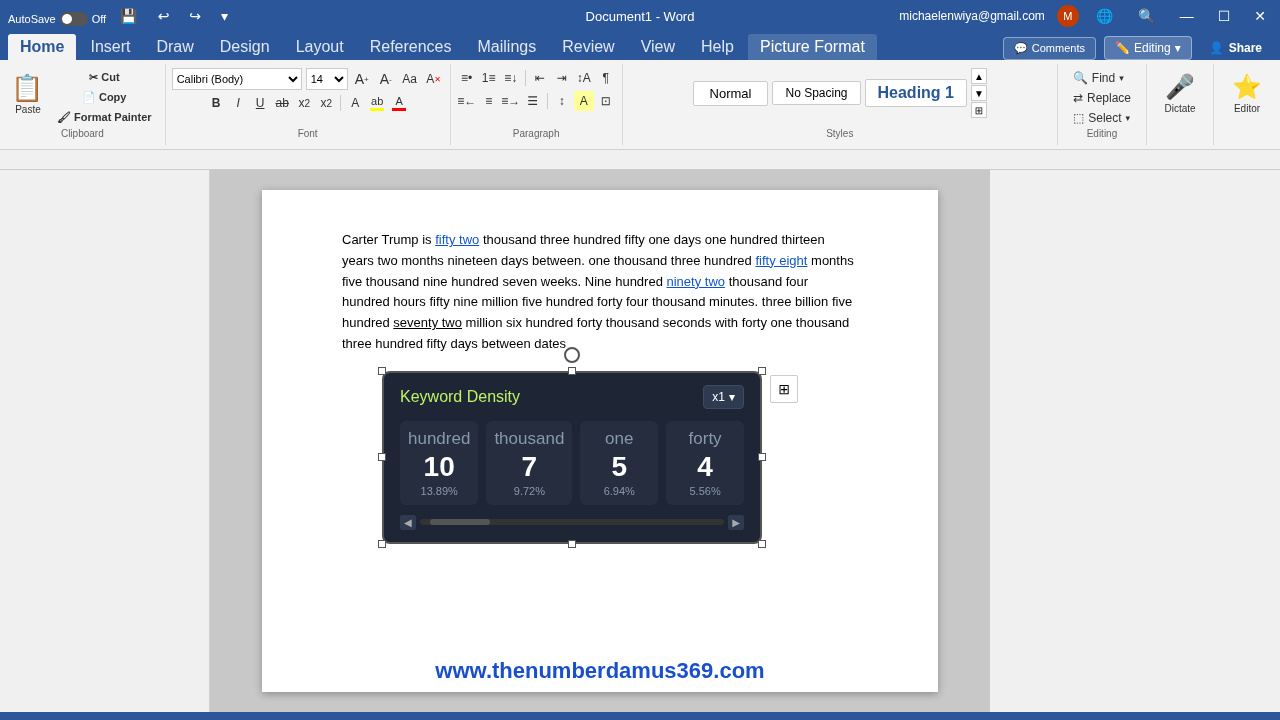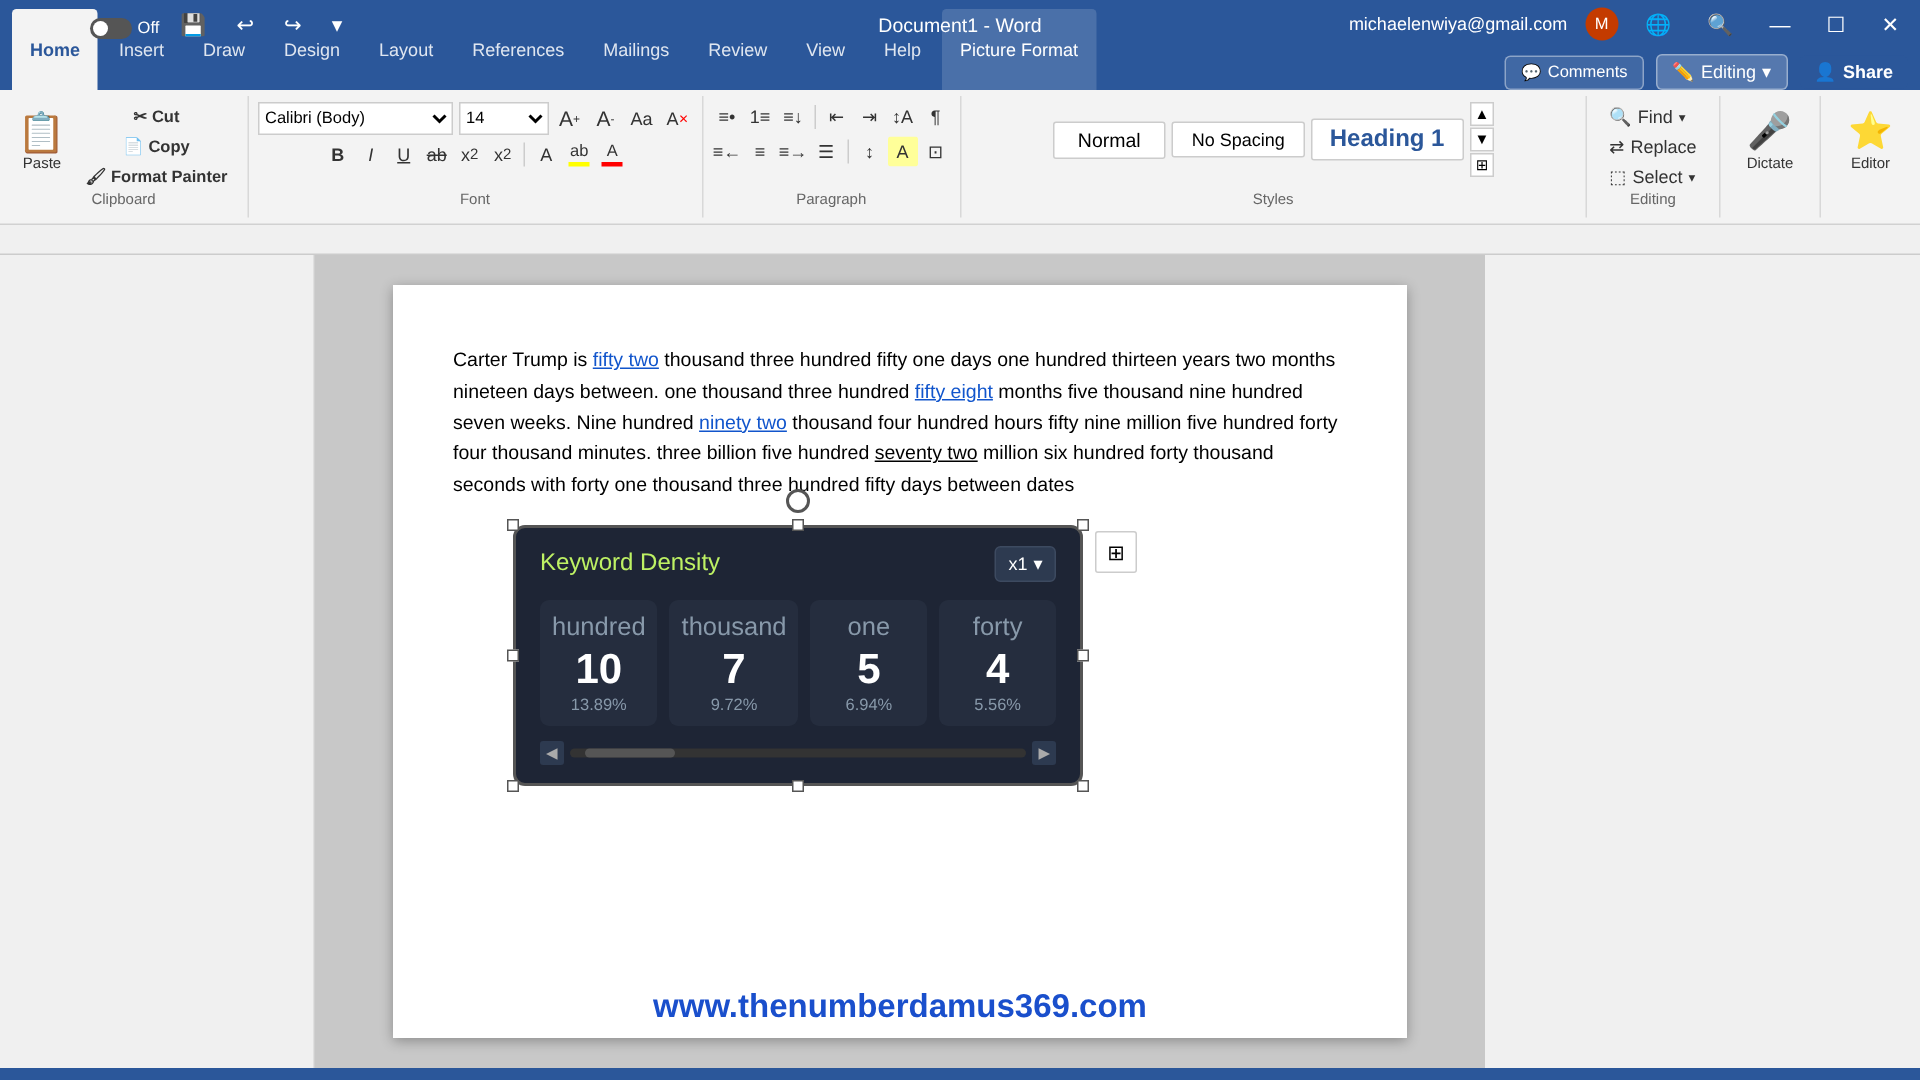--- a/index.html
+++ b/index.html
@@ -27,22 +27,22 @@
     
     .ribbon-tabs {
       height: 28px;
       background: #2b579a;
       display: flex;
       align-items: flex-end;
       padding: 0 8px;
       gap: 2px;
     }
     .ribbon-tab {
-      padding: 20px 12px;
-      font-size: 12px;
+      padding: 4px 12px;
+      font-size: 16px;
       color: rgba(255,255,255,0.85);
       cursor: pointer;
       border-radius: 3px 3px 0 0;
       background: none;
       border: none;
     }
     .ribbon-tab.active {
       background: #f3f3f3;
       color: #2b579a;
       font-weight: 600;
@@ -65,21 +65,21 @@
       padding: 0 8px;
       border-right: 1px solid #d8d8d8;
       min-width: fit-content;
     }
     .ribbon-group-label { font-size: 10px; color: #666; margin-top: auto; padding-bottom: 2px; }
     .clipboard-top { display: flex; gap: 4px; align-items: flex-start; }
     .paste-btn { width: 40px; height: 52px; background: none; border: 1px solid transparent; cursor: pointer; display: flex; flex-direction: column; align-items: center; justify-content: center; font-size: 10px; color: #333; border-radius: 3px; }
     .small-btns { display: flex; flex-direction: column; gap: 1px; }
     .small-btn { padding: 2px 4px; font-size: 11px; background: none; border: 1px solid transparent; cursor: pointer; color: #333; border-radius: 2px; white-space: nowrap; font-weight: bold; }
     .font-select { width: 130px; height: 22px; font-size: 11px; border: 1px solid #ccc; background: white; }
-    .font-size-select { width: 60px; height: 22px; font-size: 11px; border: 1px solid #ccc; background: white; }
+    .font-size-select { width: 42px; height: 22px; font-size: 11px; border: 1px solid #ccc; background: white; }
     .icon-btn { width: 20px; height: 20px; background: none; border: 1px solid transparent; cursor: pointer; font-size: 12px; display: flex; align-items: center; justify-content: center; border-radius: 2px; color: #333; }
     .bold { font-weight: bold; }
     .italic { font-style: italic; }
     .underline { text-decoration: underline; }
     .separator-v { width: 1px; height: 16px; background: #ccc; margin: 0 2px; }
     .color-bar { width: 14px; height: 3px; background: #ffff00; margin-top: 1px; }
     .font-color-bar { width: 14px; height: 3px; background: red; margin-top: 1px; }
     .scroll-arrow { background: none; border: 1px solid #ccc; cursor: pointer; font-size: 10px; width: 16px; height: 16px; display: flex; align-items: center; justify-content: center; background: white; }
     .find-btn { display: flex; align-items: center; gap: 4px; padding: 2px 6px; background: none; border: 1px solid transparent; cursor: pointer; font-size: 12px; color: #333; border-radius: 2px; width: 100%; }
     .replace-btn { display: flex; align-items: center; gap: 4px; padding: 2px 6px; background: none; border: 1px solid transparent; cursor: pointer; font-size: 12px; color: #333; border-radius: 2px; width: 100%; }
@@ -95,21 +95,21 @@
     .share-btn { display: flex; align-items: center; gap: 4px; padding: 4px 10px; background: #2b579a; border: none; border-radius: 4px; cursor: pointer; font-size: 12px; color: white; font-weight: 600; }
 
     
     .doc-area {
       display: flex;
       height: calc(720px - 32px - 28px - 90px - 28px);
       background: #c8c8c8;
     }
     .left-sidebar { width: 210px; background: #f0f0f0; border-right: 1px solid #d0d0d0; }
     .doc-container { flex: 1; overflow: hidden; display: flex; justify-content: center; padding: 20px 0; background: #c8c8c8; }
-    .page { width: 676px; background: white; padding: 40px 40px; position: relative; box-shadow: 0 2px 8px rgba(0,0,0,0.3); min-height: 500px; }
+    .page { width: 676px; background: white; padding: 40px 80px; position: relative; box-shadow: 0 2px 8px rgba(0,0,0,0.3); min-height: 500px; }
     .right-sidebar { width: 290px; background: #f0f0f0; }
 
     
     .status-bar { height: 28px; background: #2b579a; display: flex; align-items: center; padding: 0 12px; color: white; font-size: 11px; gap: 16px; }
 
     
     .doc-text { font-size: 13px; line-height: 1.6; color: #000; margin-bottom: 16px; }
     .link-text { color: #1155cc; text-decoration: underline; }
     .underline-text { text-decoration: underline; }
     .selection-handle {

